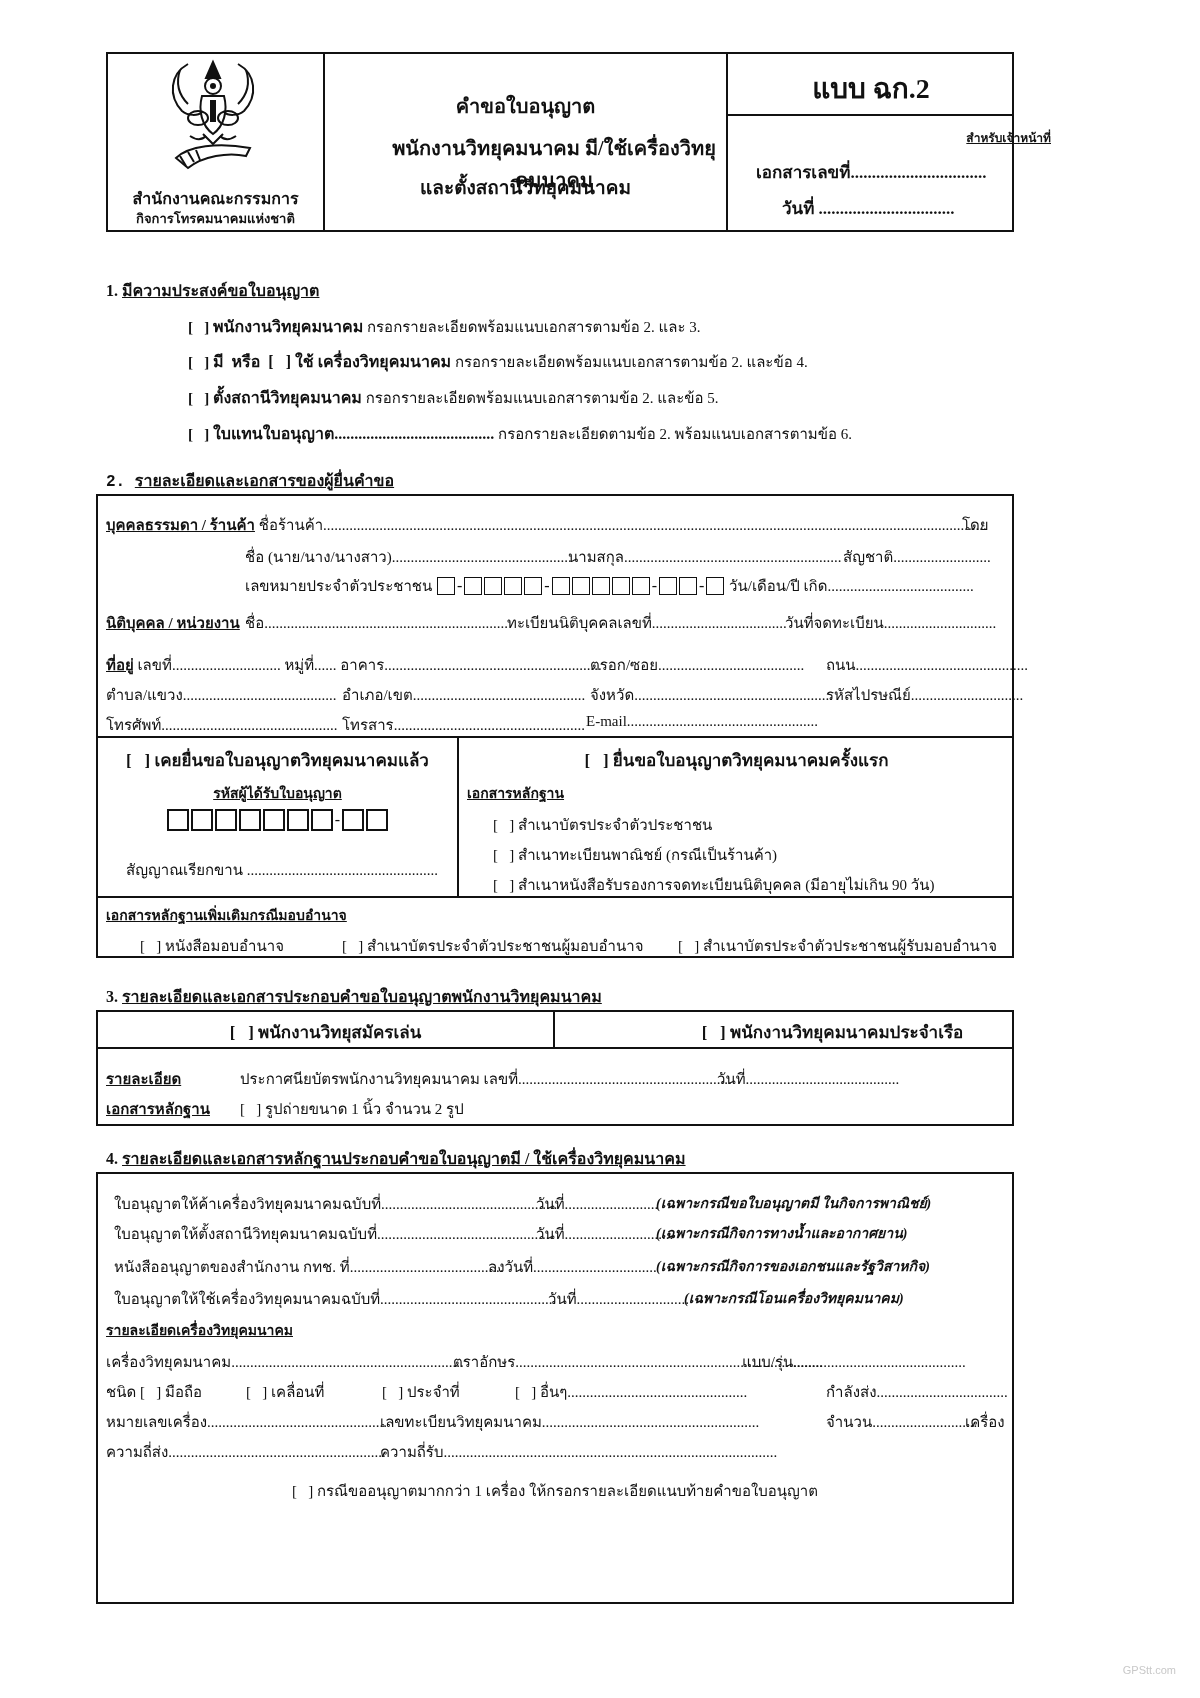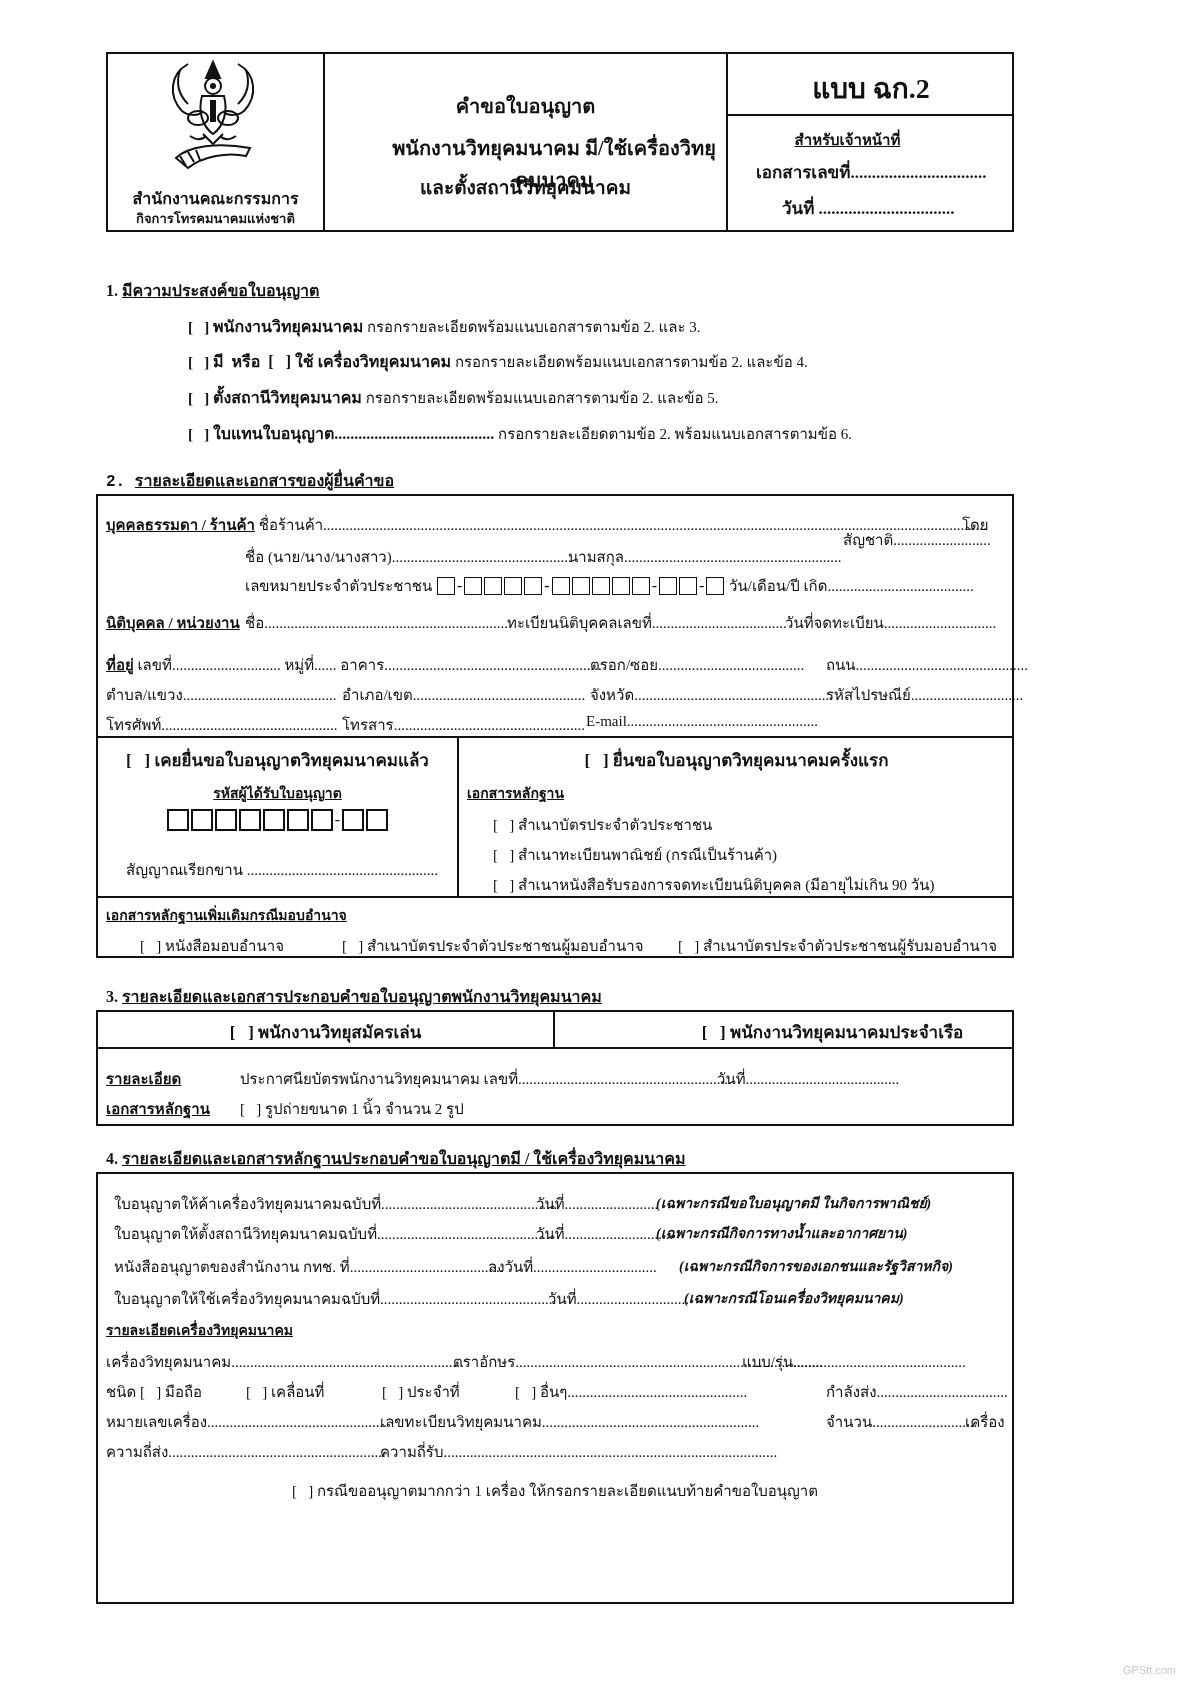--- a/index.html
+++ b/index.html
@@ -55,21 +55,21 @@
   </svg>
 </div>
 <div class="abs b" style="left:108px; top:186px; width:215px; text-align:center; font-size:16px;">สำนักงานคณะกรรมการ</div>
 <div class="abs b" style="left:108px; top:208px; width:215px; text-align:center; font-size:13px;">กิจการโทรคมนาคมแห่งชาติ</div>
 
 <div class="abs b" style="left:325px; top:90px; width:401px; text-align:center; font-size:20px;">คำขอใบอนุญาต</div>
 <div class="abs b" style="left:325px; top:132px; width:400px; text-align:center; font-size:20px;margin-left:29px;">พนักงานวิทยุคมนาคม  มี/ใช้เครื่องวิทยุคมนาคม</div>
 <div class="abs b" style="left:325px; top:172px; width:401px; text-align:center; font-size:19px;">และตั้งสถานีวิทยุคมนาคม</div>
 
 <div class="abs b" style="left:728px; top:66px; width:286px; text-align:center; font-size:28px;">แบบ ฉก.2</div>
-<div class="abs b u" style="left:728px; top:128px; width:239px; text-align:center; font-size:15px;">สำหรับเจ้าหน้าที่</div>
+<div class="abs b u" style="left:728px; top:128px; width:323px; text-align:right; font-size:12px;">สำหรับเจ้าหน้าที่</div>
 <div class="abs b" style="left:756px; top:158px; font-size:17px; white-space:nowrap;">เอกสารเลขที่................................</div>
 <div class="abs b" style="left:782px; top:194px; font-size:17px; white-space:nowrap;">วันที่ ................................</div>
 
 <div class="sec-title" style="left:106px; top:278px;">
   <span>1. </span><span class="u">มีความประสงค์ขอใบอนุญาต</span>
 </div>
 <div class="row" style="left:188px; top:314px;">
   <span class="b cb">[   ] </span><span class="b" style="font-size:16px;">พนักงานวิทยุคมนาคม</span><span>  กรอกรายละเอียดพร้อมแนบเอกสารตามข้อ 2. และ 3.</span>
 </div>
 <div class="row" style="left:188px; top:349px;">
@@ -91,21 +91,21 @@
 <div class="vline" style="left:457px; top:736px; height:161px;"></div>
 
 <div class="row" style="left:106px; top:513px;">
   <span class="b u">บุคคลธรรมดา / ร้านค้า</span>
   <span>ชื่อร้านค้า.................................................................................................................................................................................</span>
 </div>
 <div class="row" style="left:962px; top:513px;">โดย</div>
 
 <div class="row" style="left:245px; top:545px;">ชื่อ (นาย/นาง/นางสาว)................................................</div>
 <div class="row" style="left:568px; top:545px;">นามสกุล..........................................................</div>
-<div class="row" style="left:843px; top:528px;">สัญชาติ..........................</div>
+<div class="row" style="left:843px; top:545px;">สัญชาติ..........................</div>
 
 <div class="row" style="left:245px; top:574px;">
   <span style="vertical-align:middle;">เลขหมายประจำตัวประชาชน</span>
   <span id="id-boxes"><span class="sm-sq"></span><span class="sep">-</span><span class="sm-sq"></span><span class="sm-sq"></span><span class="sm-sq"></span><span class="sm-sq"></span><span class="sep">-</span><span class="sm-sq"></span><span class="sm-sq"></span><span class="sm-sq"></span><span class="sm-sq"></span><span class="sm-sq"></span><span class="sep">-</span><span class="sm-sq"></span><span class="sm-sq"></span><span class="sep">-</span><span class="sm-sq"></span></span>
   <span style="vertical-align:middle;">วัน/เดือน/ปี เกิด.......................................</span>
 </div>
 
 <div class="row" style="left:106px; top:611px;">
   <span class="b u">นิติบุคคล / หน่วยงาน</span>
 </div>
@@ -169,21 +169,21 @@
 <div class="row" style="left:114px; top:1192px;"><span>ใบอนุญาตให้ค้าเครื่องวิทยุคมนาคมฉบับที่...............................................</span></div>
 <div class="row" style="left:536px; top:1192px;">วันที่.........................</div>
 <div class="row b i" style="left:656px; top:1192px; font-size:14px;">(เฉพาะกรณีขอใบอนุญาตมี ในกิจการพาณิชย์)</div>
 
 <div class="row" style="left:114px; top:1222px;"><span>ใบอนุญาตให้ตั้งสถานีวิทยุคมนาคมฉบับที่...............................................</span></div>
 <div class="row" style="left:536px; top:1222px;">วันที่.............................</div>
 <div class="row b i" style="left:656px; top:1222px; font-size:14px;">(เฉพาะกรณีกิจการทางน้ำและอากาศยาน)</div>
 
 <div class="row" style="left:114px; top:1255px;"><span>หนังสืออนุญาตของสำนักงาน กทช. ที่.........................................</span></div>
 <div class="row" style="left:488px; top:1255px;">ลงวันที่.................................</div>
-<div class="row b i" style="left:656px; top:1255px; font-size:14px;margin-left:23px;">(เฉพาะกรณีกิจการของเอกชนและรัฐวิสาหกิจ)</div>
+<div class="row b i" style="left:656px; top:1255px; font-size:14px;">(เฉพาะกรณีกิจการของเอกชนและรัฐวิสาหกิจ)</div>
 
 <div class="row" style="left:114px; top:1287px;"><span>ใบอนุญาตให้ใช้เครื่องวิทยุคมนาคมฉบับที่...............................................</span></div>
 <div class="row" style="left:536px; top:1287px;margin-left:12px;">วันที่..............................</div>
 <div class="row b i" style="left:684px; top:1287px; font-size:14px;">(เฉพาะกรณีโอนเครื่องวิทยุคมนาคม)</div>
 
 <div class="row b u" style="left:106px; top:1319px; font-size:14px;">รายละเอียดเครื่องวิทยุคมนาคม</div>
 
 <div class="row" style="left:106px; top:1350px;">เครื่องวิทยุคมนาคม..............................................................</div>
 <div class="row" style="left:453px; top:1350px;">ตราอักษร..................................................................................</div>
 <div class="row" style="left:742px; top:1350px;">แบบ/รุ่น..............................................</div>

